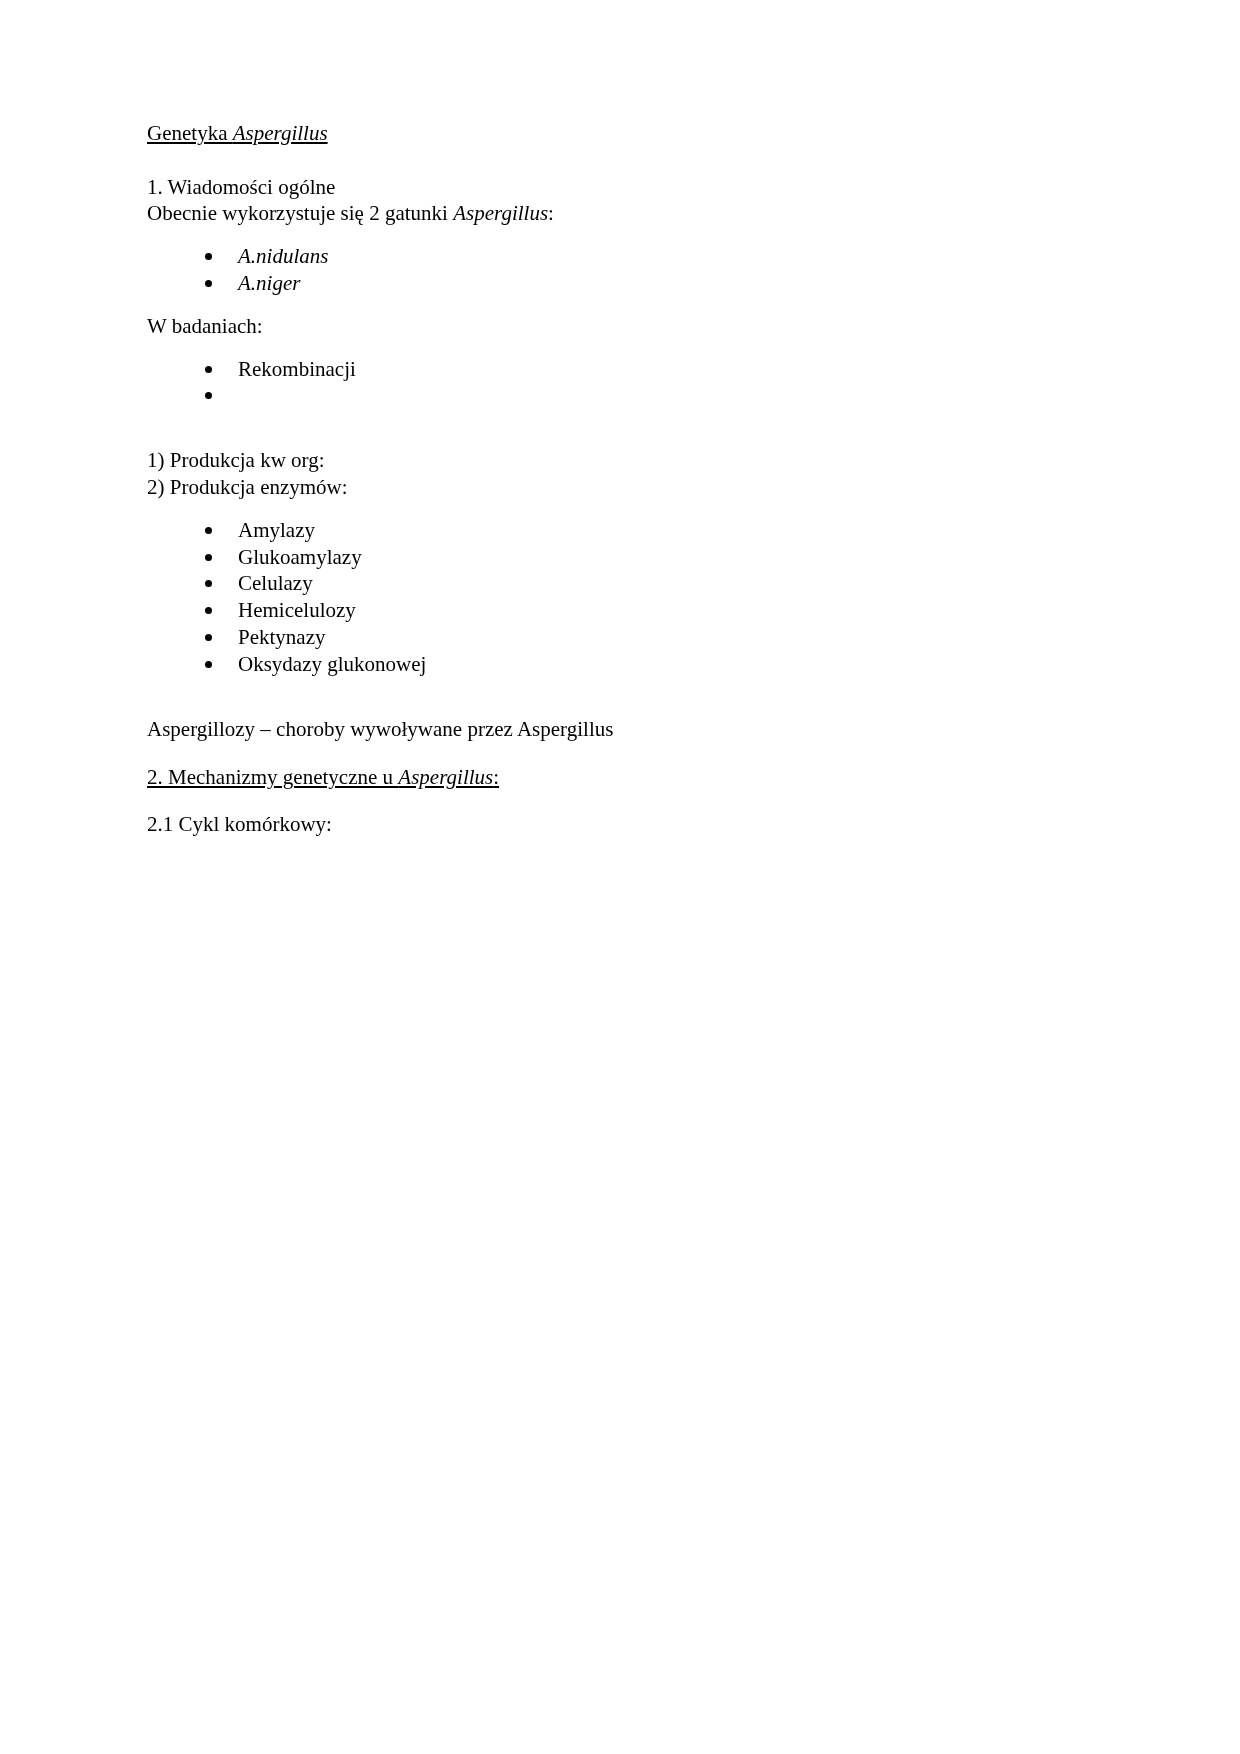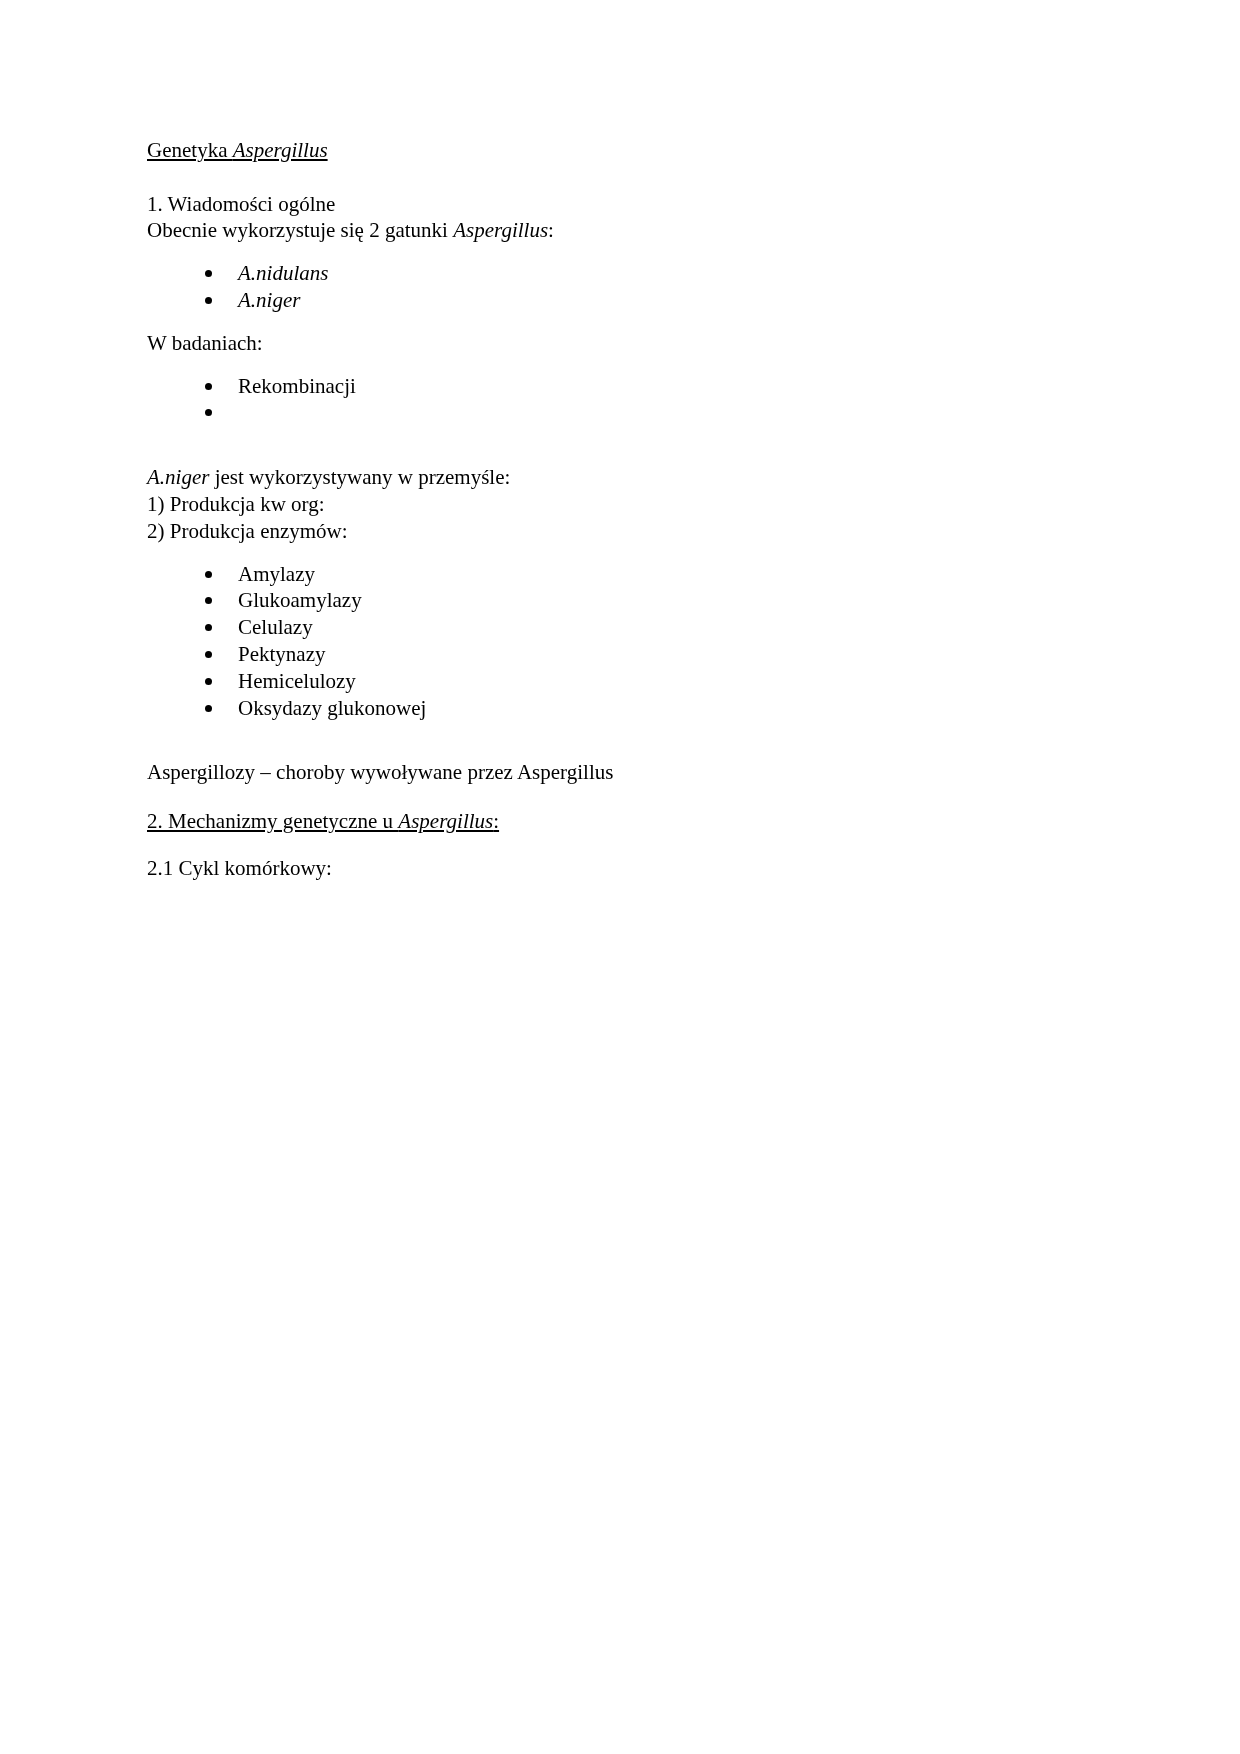--- a/index.html
+++ b/index.html
@@ -1,18 +1,18 @@
 <!DOCTYPE html>
 <html><head>
   <meta charset="utf-8">
   <style>
     html, body { margin: 0; padding: 0; background: #ffffff; }
     body { width: 1240px; height: 1754px; position: relative; overflow: hidden; }
     .page {
-      position: absolute; left: 147px; top: 137px; width: 950px;
+      position: absolute; left: 147px; top: 120px; width: 950px;
       font-family: "Liberation Serif", "DejaVu Serif", serif;
       font-size: 21px; color: #000; line-height: 26.8px;
     }
     .line { height: 26.8px; white-space: nowrap; }
     .blank { height: 26.8px; }
     .bold { font-weight: normal; }
     .ital { font-style: italic; }
     .ul { text-decoration: underline; }
     ul { margin: 16px; padding: 0; list-style: none; }
     li { position: relative; padding-left: 75px; height: 26.8px; white-space: nowrap; }
@@ -39,29 +39,28 @@
   </ul>
 
   <div class="line bold">W badaniach:</div>
   <ul>
     <li><span class="bullet"></span><span>Rekombinacji</span></li>
     <li><span class="bullet"></span></li>
   </ul>
 
   <div class="blank" style="height:22px"></div>
 
-  <div class="line bold"><span class="ital">A.niger</span><span> jest wykorzystywany w przemyśle:</span></div>
   <div class="line bold">1) Produkcja kw org:</div>
   <div class="line bold">2) Produkcja enzymów:</div>
   <ul>
     <li><span class="bullet"></span><span>Amylazy</span></li>
     <li><span class="bullet"></span><span>Glukoamylazy</span></li>
     <li><span class="bullet"></span><span>Celulazy</span></li>
+    <li><span class="bullet"></span><span>Hemicelulozy</span></li>
     <li><span class="bullet"></span><span>Pektynazy</span></li>
-    <li><span class="bullet"></span><span>Hemicelulozy</span></li>
     <li><span class="bullet"></span><span>Oksydazy glukonowej</span></li>
   </ul>
 
   <div class="blank" style="height:22px"></div>
 
   <div class="line"><span class="bold">Aspergillozy</span><span> – choroby wywoływane przez Aspergillus</span></div>
 
   <div class="blank" style="height:22px"></div>
 
   <div class="line bold ul"><span>2. Mechanizmy genetyczne u </span><span class="ital">Aspergillus</span><span>:</span></div>

